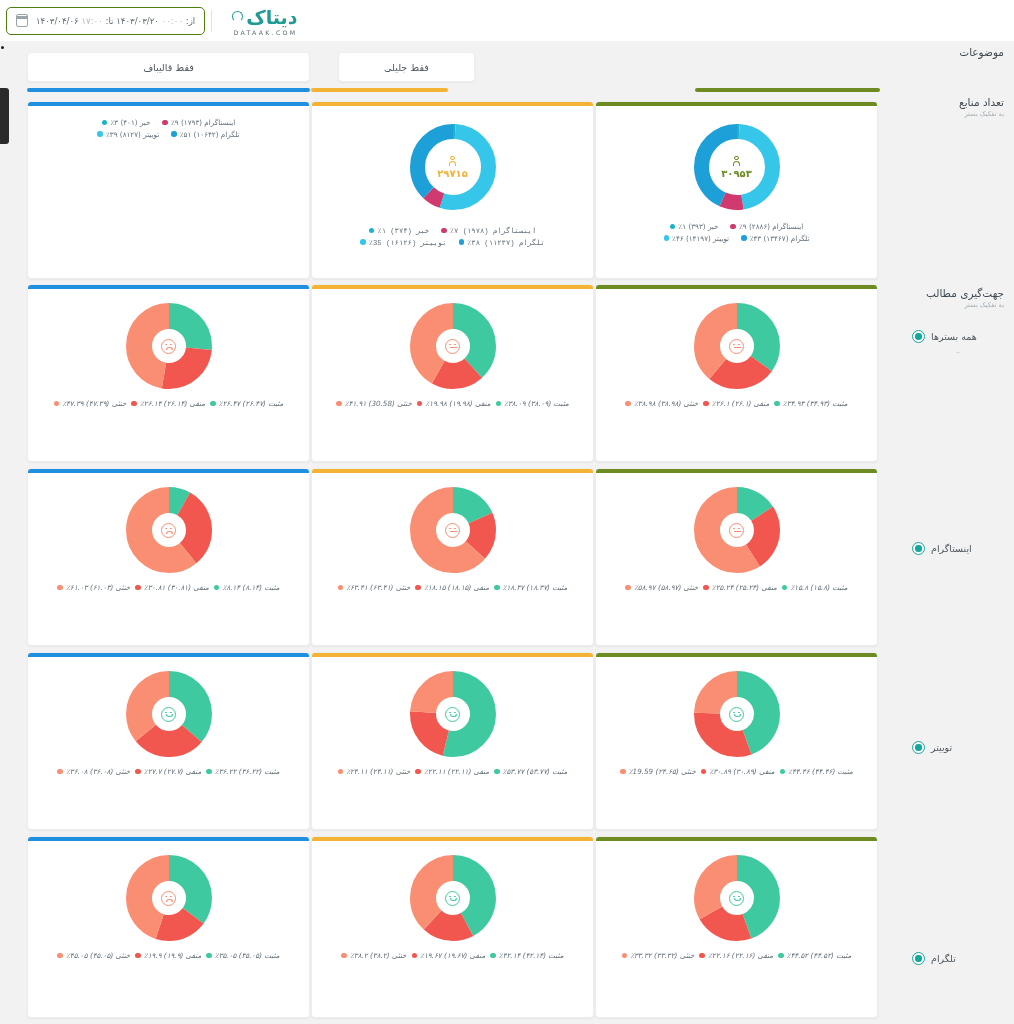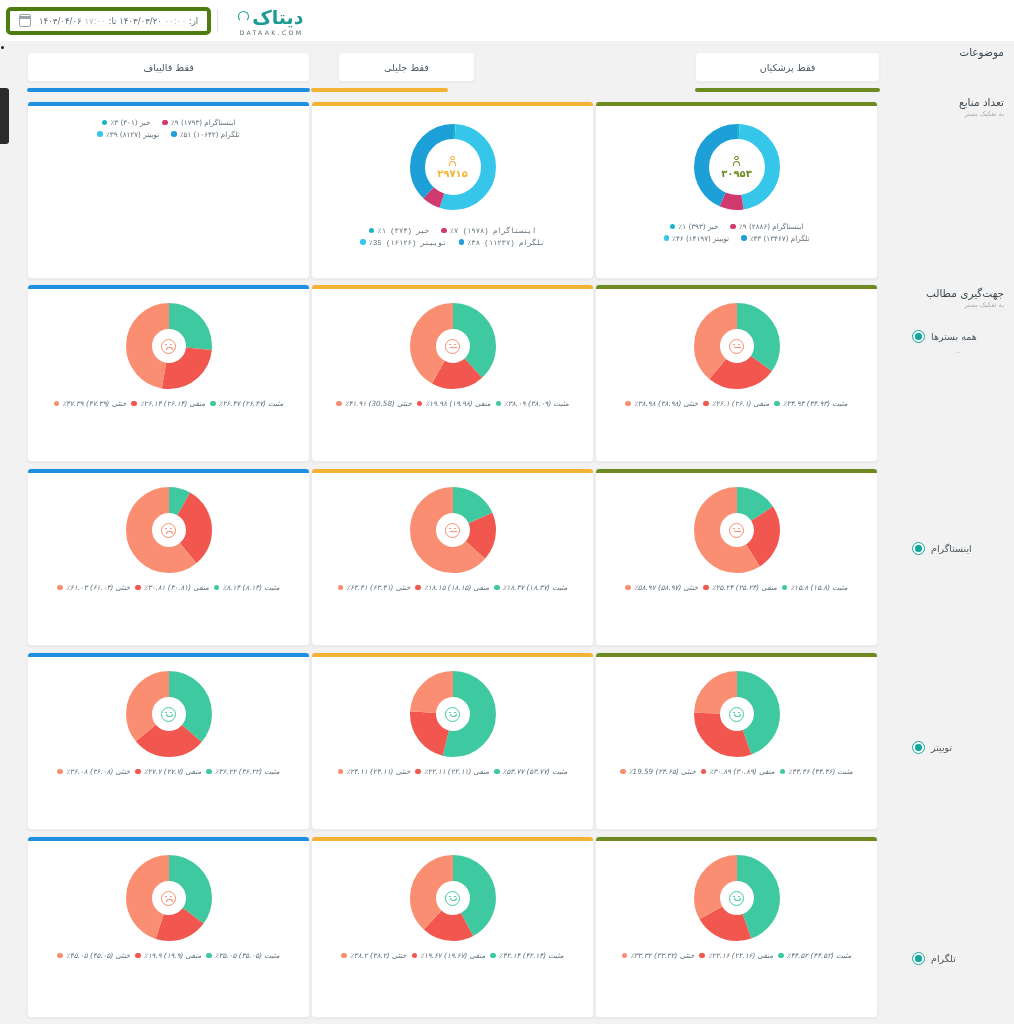--- a/index.html
+++ b/index.html
@@ -20,21 +20,21 @@
   .page-title { font-size: 14.5px; font-weight: bold; color: #1b2733; letter-spacing: .2px; }
   .topbar-left { position: absolute; left: 0; top: 0; height: 41px; display: flex; align-items: center; }
   .logo-wrap { display: flex; flex-direction: column; align-items: flex-start; padding-left: 14px; padding-right: 10px; }
   .logo-main { display: flex; align-items: center; gap: 3px; }
   .logo-word { font-size: 19px; font-weight: bold; color: #1f9b93; letter-spacing: -1px; font-family: "DejaVu Sans", sans-serif; }
   .logo-sub { font-size: 6.2px; color: #5a6b73; letter-spacing: 2.3px; margin-top: 1px; }
   .logo-dot { width: 11px; height: 11px; border: 1.6px solid #1f9b93; border-radius: 50%; border-bottom-color: transparent; }
   .vdiv { width: 1px; height: 22px; background: #dfe3e6; margin: 0 6px; }
   .date-box {
     display: flex; flex-direction: row-reverse; align-items: center; gap: 8px;
-    border: 4px solid #4d7c0f; border-radius: 5px; height: 28px;
+    border: 1px solid #4d7c0f; border-radius: 5px; height: 28px;
     padding: 0 9px; margin-left: 6px; background: #fff;
   }
   .date-text { font-size: 8.6px; color: #5e6a72; white-space: nowrap; direction: rtl; }
   .date-text .tm { color: #b3bcc2; }
   .cal-icon { width: 12px; height: 13px; border: 1.4px solid #9aa4ab; border-radius: 2px; position: relative; }
   .cal-icon:before { content:""; position:absolute; top:1.4px; left:0; right:0; height:2.6px; background:#9aa4ab; }
 
   
   .edge-tab { position: absolute; left: 0; top: 88px; width: 9px; height: 56px; background: #2b2b2b; border-radius: 0 3px 3px 0; }
   .edge-dot { position: absolute; left: 1px; top: 46px; width: 3px; height: 3px; background: #1b1b1b; border-radius: 50%; }
@@ -188,23 +188,20 @@
   <div class="grid">
     <div class="col-head-row" id="col-heads">
         <div class="col-head" style="left: 27px; width: 283px;">
           <span>فقط قالیباف</span>
         </div>
         <div class="col-underline" style="left: 27px; width: 283px; background: rgb(31, 143, 224);"></div>
         <div class="col-head" style="left: 338px; width: 137px;">
           <span>فقط جلیلی</span>
         </div>
         <div class="col-underline" style="left: 311px; width: 137px; background: rgb(245, 179, 53);"></div>
-        <div class="col-head" style="left: 695px; width: 185px;">
-          <span>فقط پزشکیان</span>
-        </div>
         <div class="col-underline" style="left: 695px; width: 185px; background: rgb(110, 139, 34);"></div>
       </div>
     <div id="cards">
         <div class="card" style="left: 27px; top: 60px; width: 283px; height: 178px;">
           <div class="card-top" style="background: rgb(31, 143, 224);"></div>
           <div class="card-inner">
             <div class="legend" style="margin-top: 12px;">
               <div class="legend-line">
                 <div class="legend-item">
                   <span class="legend-dot" style="background:#1ab3c8"></span>

